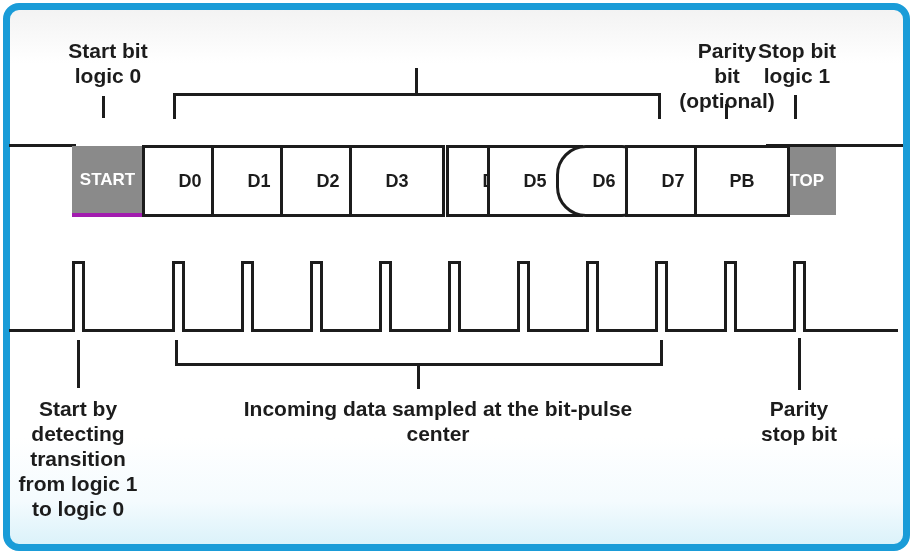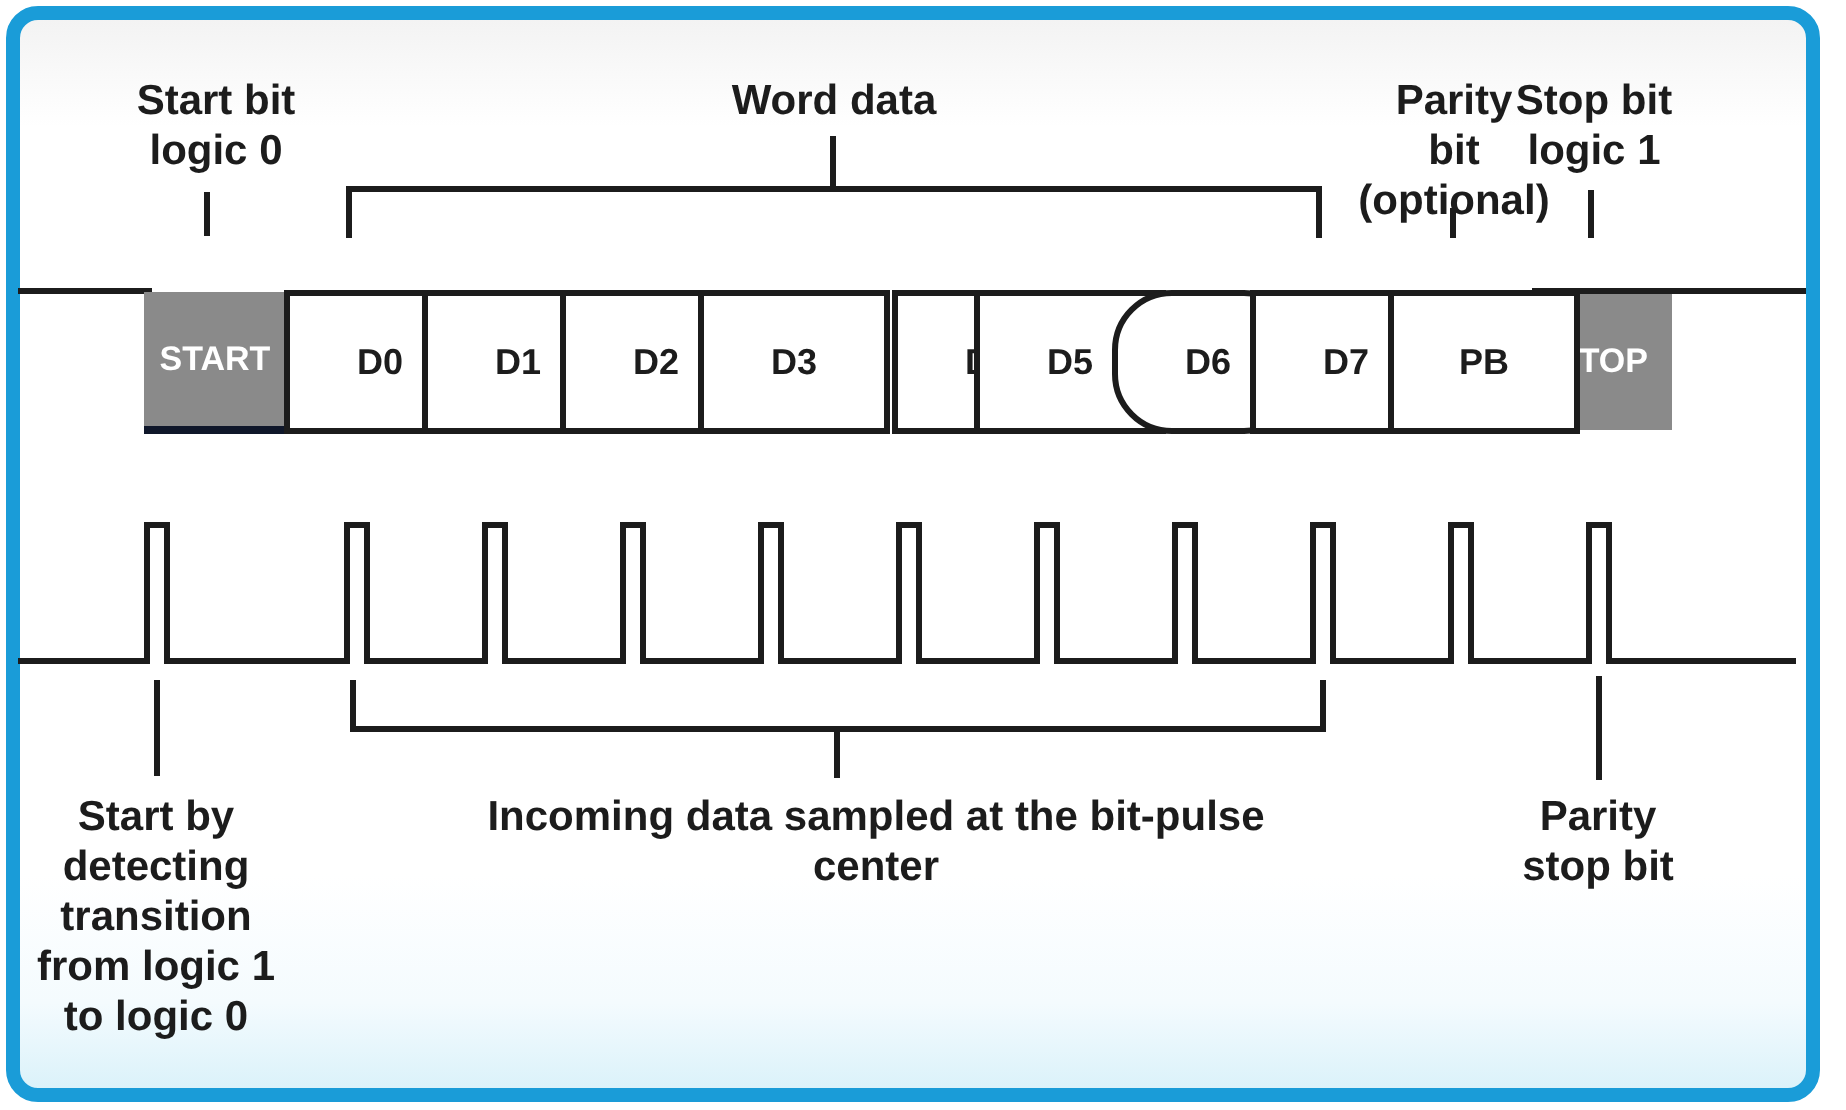--- a/index.html
+++ b/index.html
@@ -44,38 +44,37 @@
 </style>
 </head>
 <body>
 
 <div class="canvas">
 
   <div class="frame"></div>
 
   <div class="lbl" style="left:48px; top:38px; width:120px;">Start bit
 logic 0</div>
-  <div class="lbl" style="left:347px; top:38px; width:140px;">Word data</div>
   <div class="lbl" style="left:672px; top:38px; width:110px;">Parity
 bit
 (optional)</div>
   <div class="lbl" style="left:737px; top:38px; width:120px;">Stop bit
 logic 1</div>
 
   <div class="vline" style="left:102px; top:96px; height:22px;"></div>
   <div class="vline" style="left:415px; top:68px; height:26px;"></div>
   <div class="vline" style="left:725px; top:104px; height:15px;"></div>
   <div class="vline" style="left:794px; top:95px; height:24px;"></div>
 
   <div class="bracket-down" style="left:173px; top:93px; width:488px; height:26px;"></div>
 
   <div class="hline" style="left:9px; top:144px; width:63px;"></div>
   <div class="vline" style="left:72px; top:144px; width:4px; height:73px;"></div>
 
-  <div class="cell gray" style="left:72px; top:146px; width:71px; height:71px; border-bottom:4px solid #0f172a;">START</div>
+  <div class="cell gray" style="left:72px; top:146px; width:71px; height:71px; border-bottom:4px solid #a21caf;">START</div>
 
   <div class="cell data" style="left:142px;">D0</div>
   <div class="cell data" style="left:211px;">D1</div>
   <div class="cell data" style="left:280px;">D2</div>
   <div class="cell data" style="left:349px;">D3</div>
   <div class="cell data" style="left:418px;margin-left:28px;">D4</div>
   <div class="cell data" style="left:487px;">D5</div>
   <div class="cell data" style="left:556px;border-radius:30px;">D6</div>
   <div class="cell data" style="left:625px;">D7</div>
   <div class="cell gray" style="left:766px; top:147px; width:70px; height:68px;">STOP</div>

